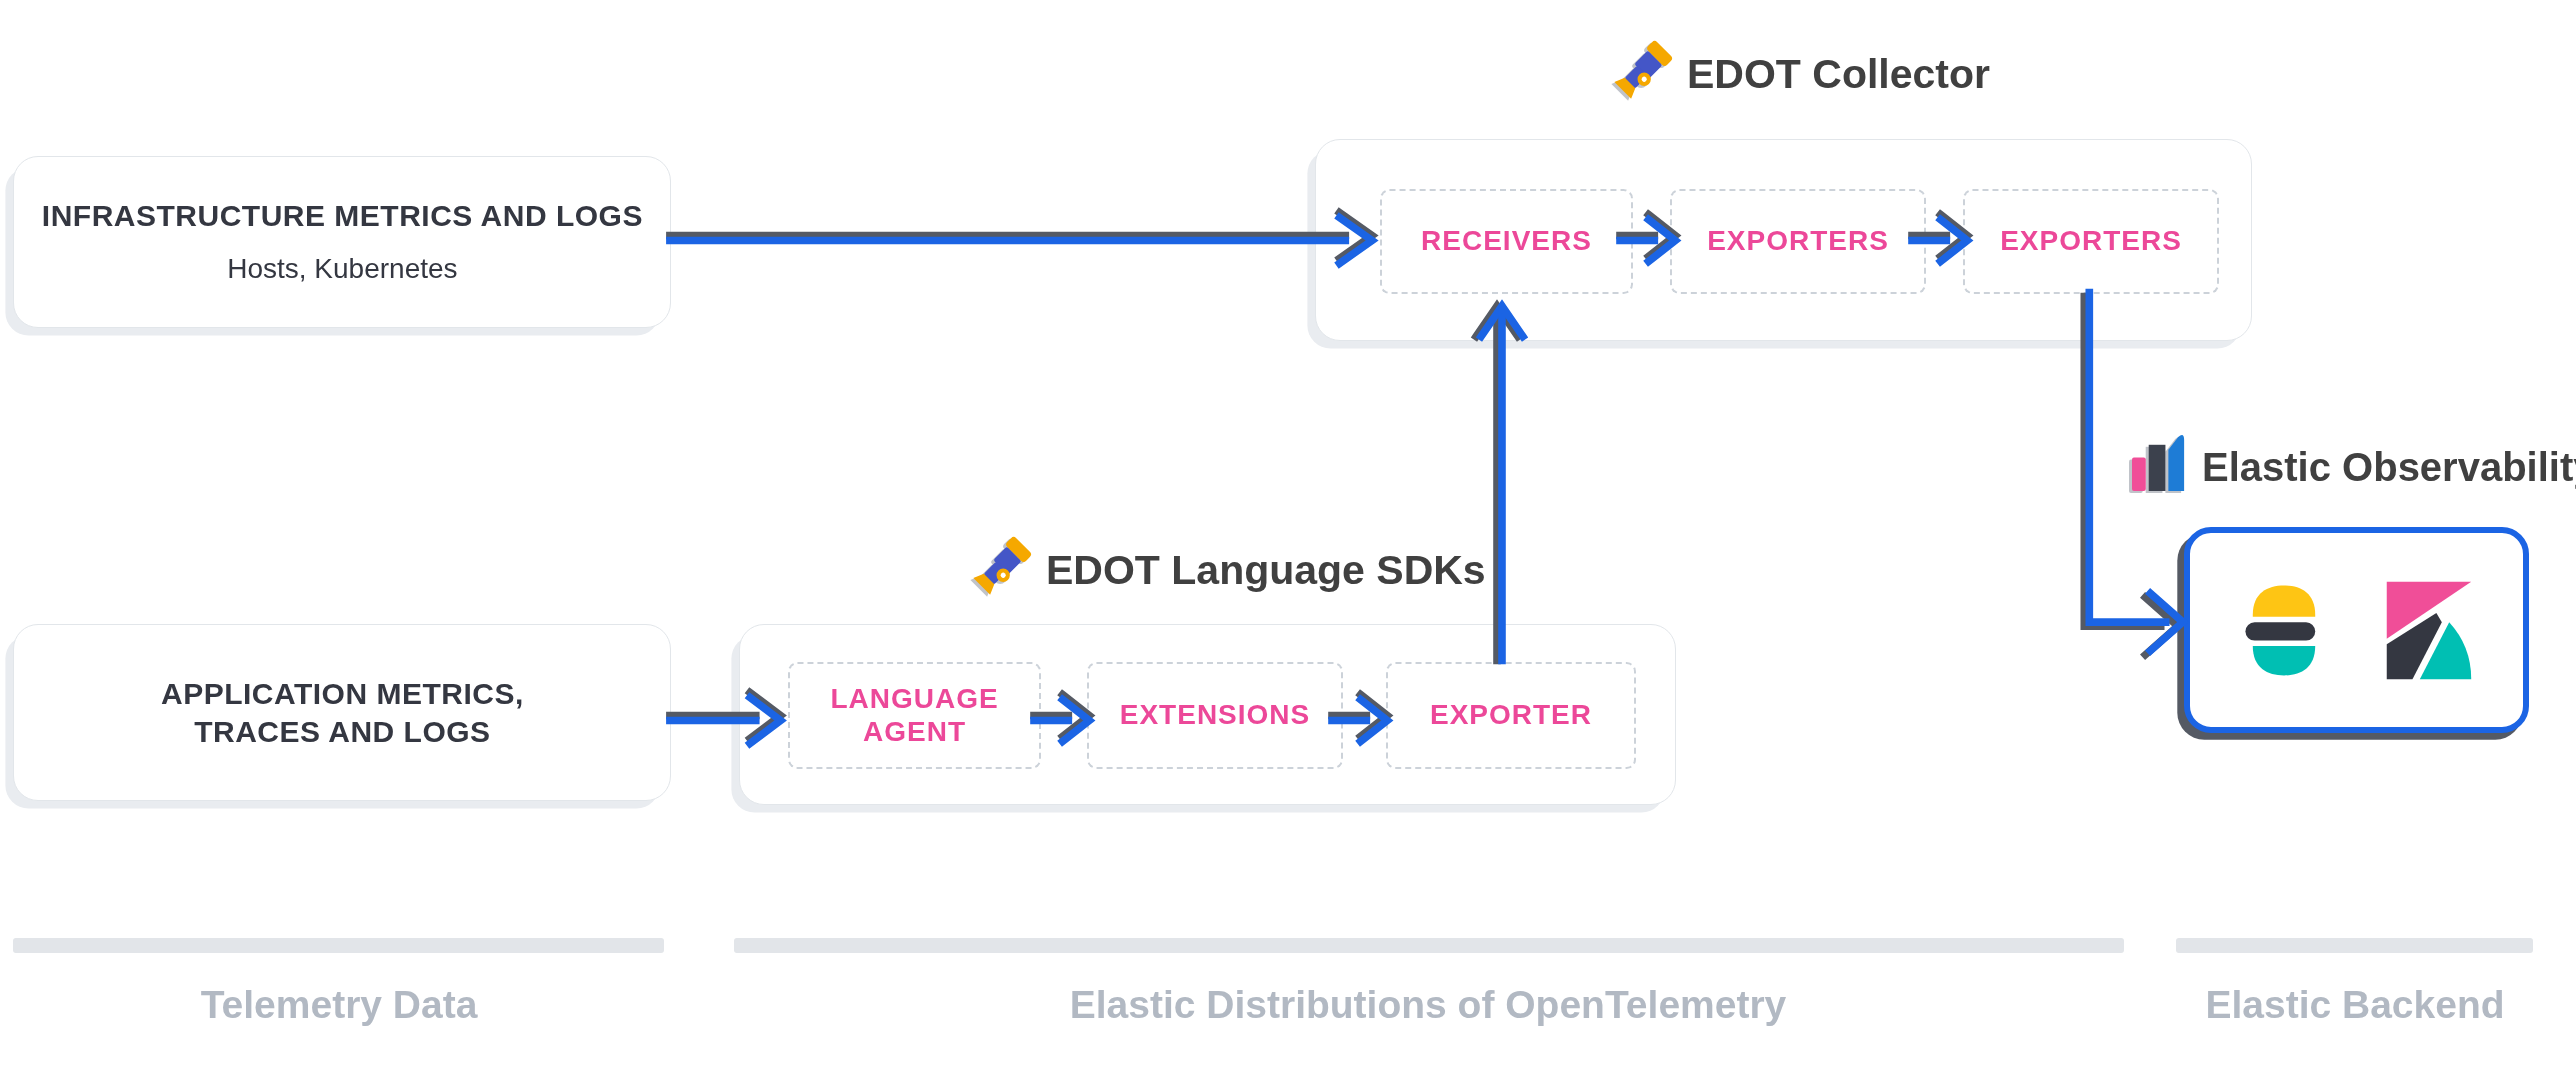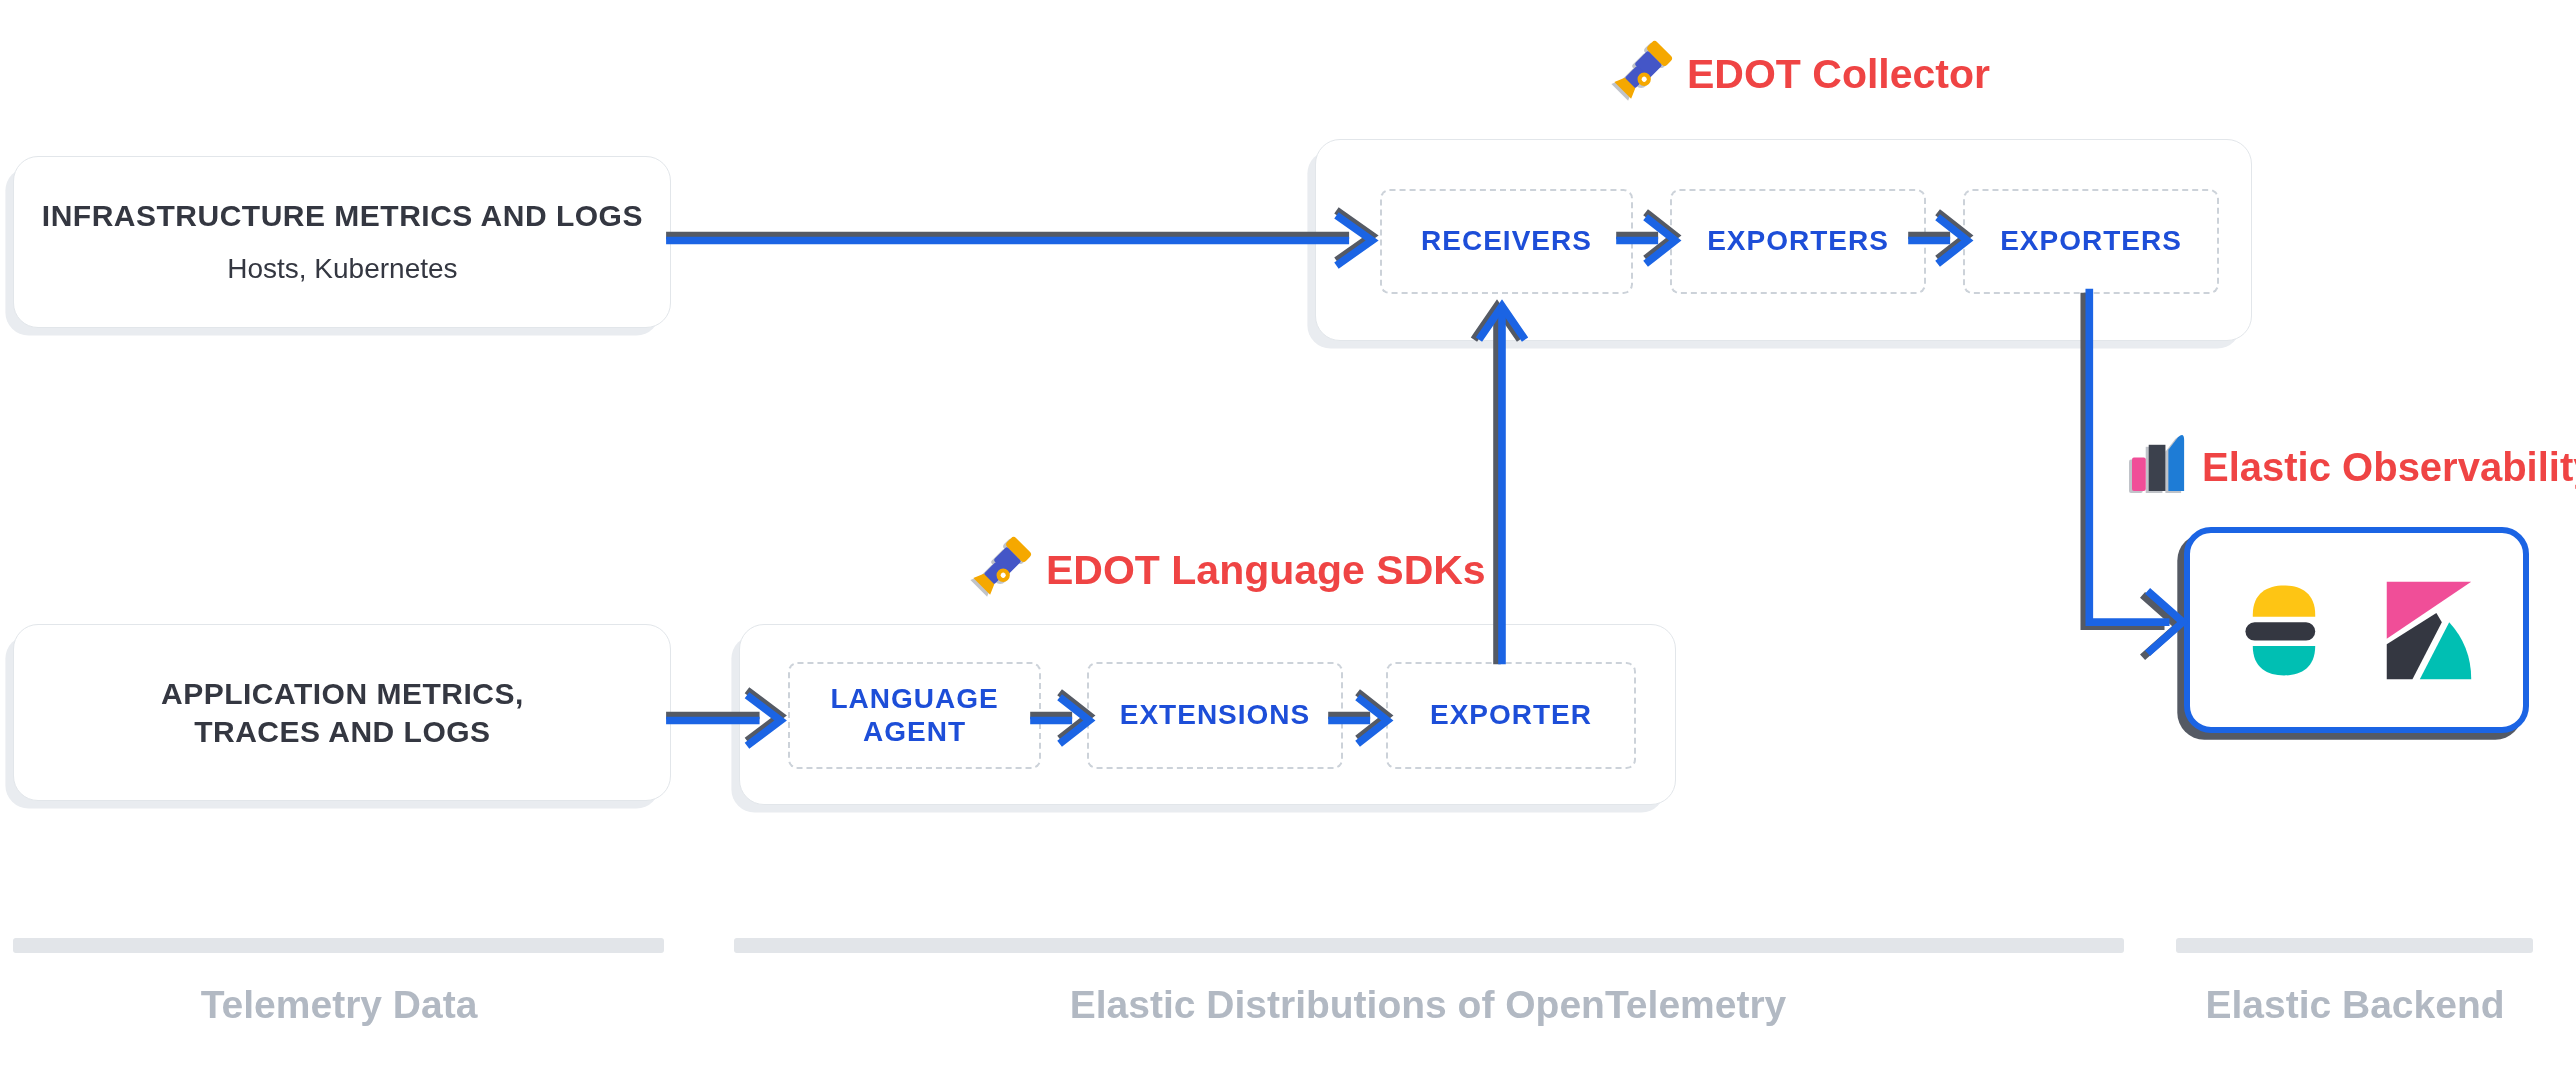--- a/index.html
+++ b/index.html
@@ -12,25 +12,25 @@
     position:absolute;background:#ffffff;border:1.9px solid #e2e6ea;border-radius:25px;
     box-shadow:-9.5px 9.5px 0 -1.9px #e9ecf0;box-sizing:border-box;
     display:flex;flex-direction:column;align-items:center;justify-content:center;text-align:center;
   }
   .card .t1{font-size:30px;font-weight:700;letter-spacing:0.5px;line-height:1.25;}
   .card .t2{font-size:28px;font-weight:400;line-height:1.3;margin-top:17px;}
   
   .stage{
     position:absolute;border:2.9px dashed #ccd2d9;border-radius:9.5px;box-sizing:border-box;
     display:flex;align-items:center;justify-content:center;text-align:center;
-    font-size:28px;font-weight:700;letter-spacing:1px;color:#1d4ed8;line-height:1.15;
+    font-size:28px;font-weight:700;letter-spacing:1px;color:#ec4899;line-height:1.15;
   }
   .w190{display:inline-block;max-width:181px;}
   
-  .hdr{position:absolute;font-size:41px;font-weight:800;color:#ef4444;white-space:nowrap;text-align:center;}
+  .hdr{position:absolute;font-size:41px;font-weight:800;color:#404040;white-space:nowrap;text-align:center;}
   
   .bar{position:absolute;top:938px;height:15.3px;background:#e2e5e9;border-radius:2.9px;}
   .flabel{
     position:absolute;top:983px;font-size:39px;font-weight:700;color:#b2b9c3;
     transform:translateX(-50%);white-space:nowrap;
   }
   
   .arrow{position:absolute;overflow:visible;}
   .arrow path{stroke:#1b64e4;stroke-width:8;fill:none;stroke-linecap:square;stroke-linejoin:miter;}
   .sh-up{filter:drop-shadow(0 -4.8px 0 #555a64);}

